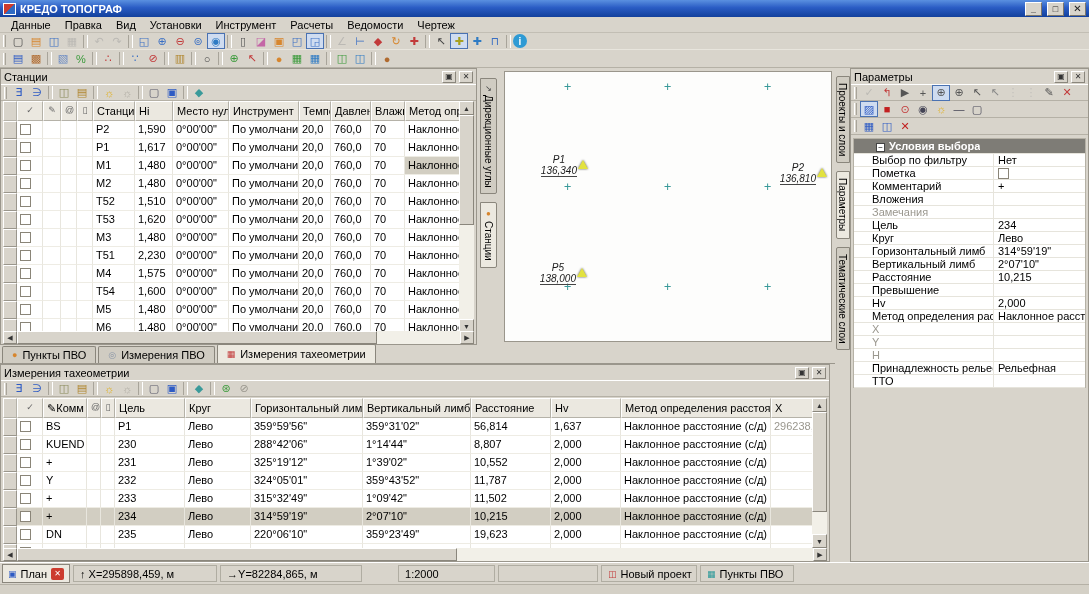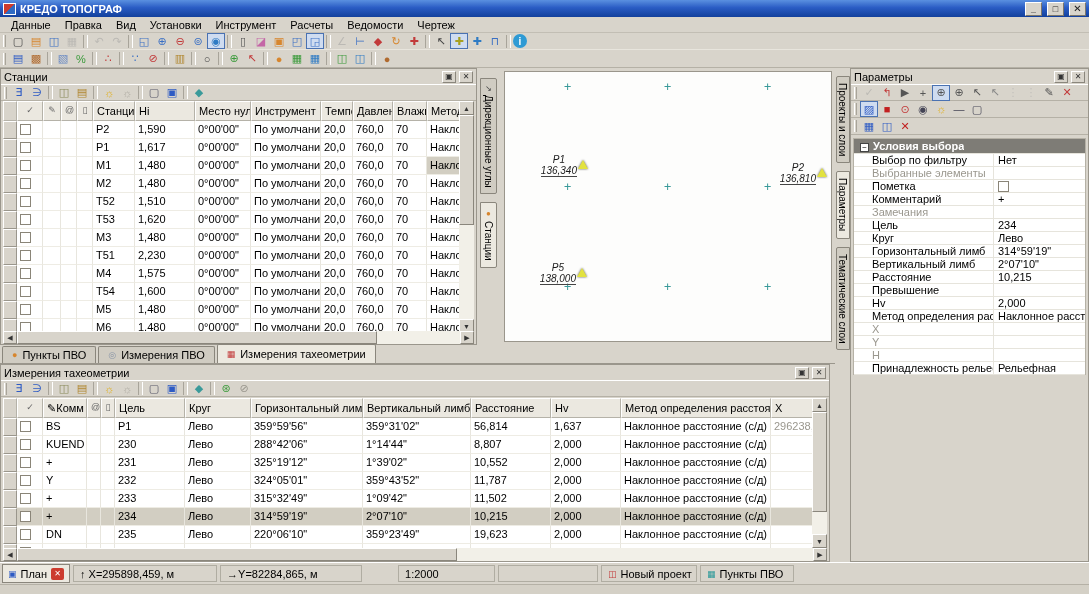--- a/index.html
+++ b/index.html
@@ -53,21 +53,21 @@
   .td.handle { background:#d8d4cb; border:1px solid; border-color:#fff #9a968c #9a968c #fff; }
   .trow.sel .td:not(.handle) { background:#d2cec2; }
   .td .cb, .pgv .cb { width:11px; height:11px; border:1px solid #8a8578; background:#fff; display:inline-block; vertical-align:-2px; }
   .td.hl { background:#d2cec2; }
   .td.xg { color:#9a978e; }
   .tbody { overflow:hidden; }
 
   
   .st > :nth-child(1){width:14px} .st > :nth-child(2){width:26px} .st > :nth-child(3){width:18px}
   .st > :nth-child(4){width:16px} .st > :nth-child(5){width:16px} .st > :nth-child(6){width:42px}
-  .st > :nth-child(7){width:60px} .st > :nth-child(8){width:56px} .st > :nth-child(9){width:70px}
+  .st > :nth-child(7){width:38px} .st > :nth-child(8){width:56px} .st > :nth-child(9){width:70px}
   .st > :nth-child(10){width:32px} .st > :nth-child(11){width:40px} .st > :nth-child(12){width:34px}
   .st > :nth-child(13){flex:1 1 auto; min-width:0}
   
   .mt > :nth-child(1){width:14px} .mt > :nth-child(2){width:26px} .mt > :nth-child(3){width:44px}
   .mt > :nth-child(4){width:14px} .mt > :nth-child(5){width:14px} .mt > :nth-child(6){width:70px}
   .mt > :nth-child(7){width:66px} .mt > :nth-child(8){width:112px} .mt > :nth-child(9){width:108px}
   .mt > :nth-child(10){width:80px} .mt > :nth-child(11){width:70px} .mt > :nth-child(12){width:150px}
   .mt > :nth-child(13){flex:1 1 auto; min-width:0}
 
   
@@ -101,21 +101,21 @@
   .btab.on { background:#ece9e0; height:19px; }
   .btab .bic { font-size:9px; }
 
   
   #params-panel { left:850px; top:0; width:239px; height:494px; }
   .pgrid { position:absolute; left:2px; right:2px; top:69px; background:#fff; border:1px solid #b5b1a6; border-bottom:none; }
   .pgr { display:flex; height:13px; line-height:12px; border-bottom:1px solid #e6e4dc; background:#fff; }
   .pgl { width:140px; padding-left:18px; overflow:hidden; white-space:nowrap; border-right:1px solid #e6e4dc; }
   .pgv { flex:1; padding-left:4px; overflow:hidden; white-space:nowrap; }
   .pgr.sec { background:#7e7c76; color:#fff; font-weight:bold; height:15px; line-height:14px; }
-  .pgr.sec .pgl { width:auto; border:none; padding-left:4px; }
+  .pgr.sec .pgl { width:auto; border:none; padding-left:20px; }
   .minus { display:none; }
   .pgr.sec .minus { display:inline-block; width:9px; height:9px; background:#fff; color:#000; border:1px solid #444;
     line-height:7px; font-size:8px; text-align:center; margin:2px 4px 0 2px; font-weight:normal; }
   .pgr.gray .pgl { color:#9a978e; }
   .pgv .cb { display:none; }
   .pgv .cb.show { display:inline-block; }
 
   
   #status { position:absolute; left:0; top:562px; width:1089px; height:22px; background:#d8d4cb; border-top:1px solid #fff;
     display:flex; align-items:center; padding:0 2px; gap:3px; }
@@ -861,36 +861,36 @@
         <div class="pgr sec">
           <span class="pgl"><span class="minus">−</span><span>Условия выбора</span></span>
 
         </div>
 
         <div class="pgr">
           <span class="pgl"><span>Выбор по фильтру</span></span>
           <span class="pgv"><span>Нет</span></span>
         </div>
 
-        <div class="pgr gray">
-          <span class="pgl"><span>Выбранные элементы</span></span>
-          <span class="pgv"><span></span></span>
-        </div>
 
 
         <div class="pgr">
           <span class="pgl"><span>Пометка</span></span>
           <span class="pgv"><span class="cb show"></span><span></span></span>
         </div>
 
         <div class="pgr">
           <span class="pgl"><span>Комментарий</span></span>
           <span class="pgv"><span>+</span></span>
         </div>
 
+        <div class="pgr">
+          <span class="pgl"><span>Вложения</span></span>
+          <span class="pgv"><span></span></span>
+        </div>
 
         <div class="pgr gray">
           <span class="pgl"><span>Замечания</span></span>
           <span class="pgv"><span></span></span>
         </div>
 
         <div class="pgr">
           <span class="pgl"><span>Цель</span></span>
           <span class="pgv"><span>234</span></span>
         </div>
@@ -943,20 +943,24 @@
         <div class="pgr gray">
           <span class="pgl"><span>H</span></span>
           <span class="pgv"><span></span></span>
         </div>
 
         <div class="pgr">
           <span class="pgl"><span>Принадлежность рельефу</span></span>
           <span class="pgv"><span>Рельефная</span></span>
         </div>
 
+        <div class="pgr">
+          <span class="pgl"><span>ТТО</span></span>
+          <span class="pgv"><span></span></span>
+        </div>
 
     </div>
   </div>
 
   <div id="bottom-tabs">
 
       <div class="btab">
         <span class="bic" style="color: rgb(215, 134, 46);">●</span>
         <span>Пункты ПВО</span>
       </div>

